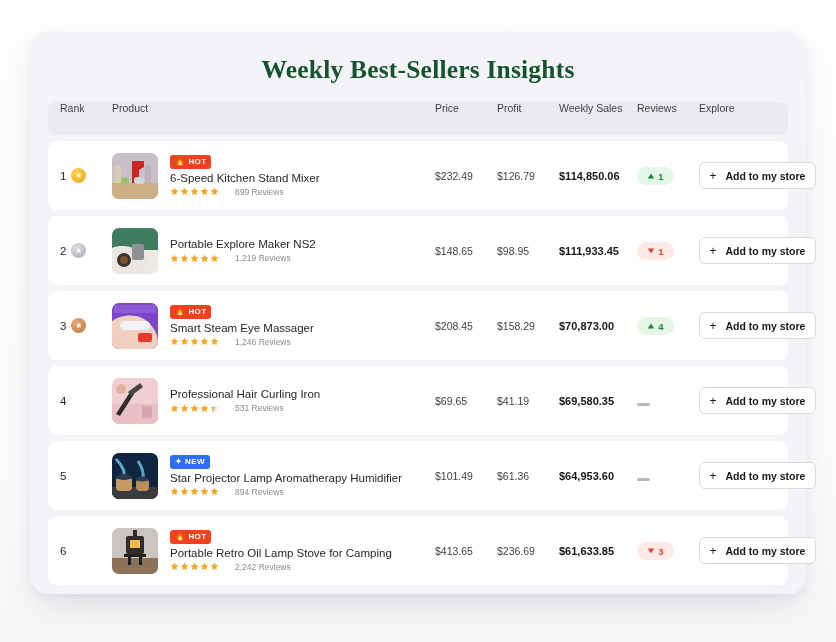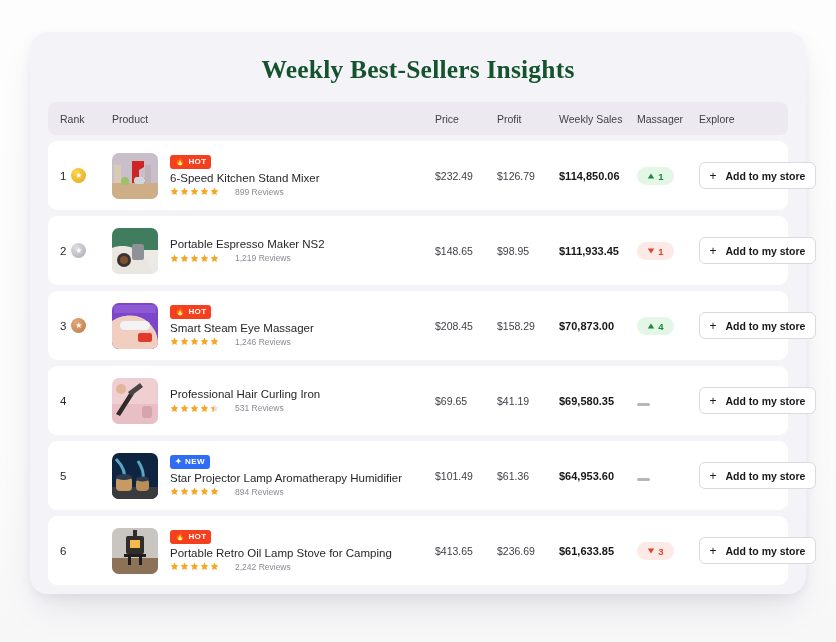--- a/index.html
+++ b/index.html
@@ -30,21 +30,21 @@
     font-size: 25.5px;
     letter-spacing: .2px;
     color: #14532d;
     text-align: center;
     padding-top: 23px;
     padding-bottom: 17px;
   }
   
   .thead {
     display: flex;
-    align-items: center;
+    align-items: flex-start;
     height: 33px;
     background: #eceaf0;
     border-radius: 8px;
     padding: 0 12px;
     font-size: 10.5px;
     color: #3f3f46;
   }
   .c-rank   { width: 52px; flex: none; }
   .c-prod   { width: 323px; flex: none; }
   .c-price  { width: 62px; flex: none; }
@@ -138,21 +138,21 @@
   <div class="card">
 
     <div class="title">Weekly Best-Sellers Insights</div>
 
     <div class="thead">
       <div class="c-rank">Rank</div>
       <div class="c-prod">Product</div>
       <div class="c-price">Price</div>
       <div class="c-profit">Profit</div>
       <div class="c-sales">Weekly Sales</div>
-      <div class="c-move">Massager</div>
+      <div class="c-move">Reviews</div>
       <div class="c-explore">Explore</div>
     </div>
 
     <div class="rows" id="rows">
         <div class="row">
           <div class="c-rank">
             <div class="rankwrap">
               <span class="rank-num">1</span>
               <span class="medal gold">★</span>
             </div>
@@ -238,21 +238,21 @@
                 <svg viewBox="0 0 46 46">
                   <rect width="46" height="46" fill="#eceae6"></rect>
                   <path d="M0 0h46v22H0z" fill="#3f7d5e"></path>
                   <path d="M0 20c10-4 22-2 30 6 6 6 10 14 10 20H0z" fill="#eae7e2"></path>
                   <rect x="20" y="16" width="12" height="16" rx="2" fill="#8e9196"></rect>
                   <circle cx="12" cy="32" r="7" fill="#3c3330"></circle>
                   <circle cx="12" cy="32" r="4" fill="#7a5230"></circle>
                 </svg>
               </div>
               <div class="prodinfo">
-                <div class="pname">Portable Espresso Maker NS2</div>
+                <div class="pname">Portable Explore Maker NS2</div>
                 <div class="ratewrap">
                   <span class="stars">
                     <span>
                       <svg viewBox="0 0 10 10">
                         <path d="M5 0.6 L6.3 3.4 L9.3 3.8 L7.1 5.9 L7.7 8.9 L5 7.5 L2.3 8.9 L2.9 5.9 L0.7 3.8 L3.7 3.4 Z" fill="#f5a623"></path>
                       </svg>
                     </span>
                     <span>
                       <svg viewBox="0 0 10 10">
                         <path d="M5 0.6 L6.3 3.4 L9.3 3.8 L7.1 5.9 L7.7 8.9 L5 7.5 L2.3 8.9 L2.9 5.9 L0.7 3.8 L3.7 3.4 Z" fill="#f5a623"></path>

